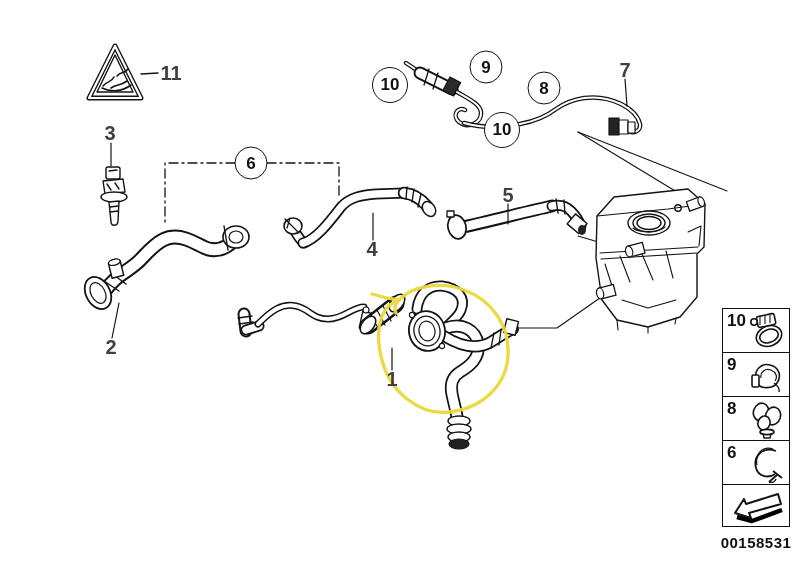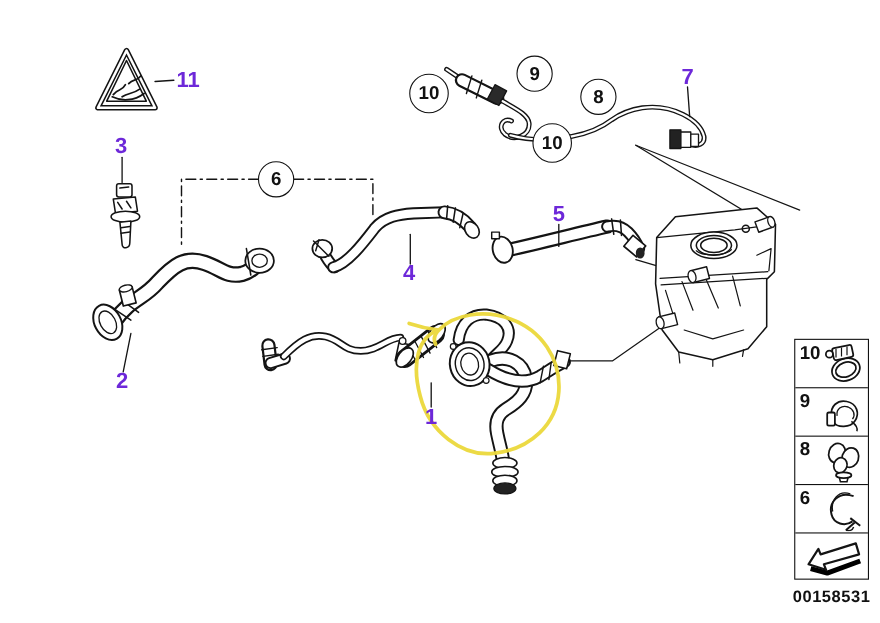--- a/index.html
+++ b/index.html
@@ -1,20 +1,20 @@
 <!DOCTYPE html>
 <html><head>
 <meta charset="utf-8">
 <style>
   html,body{margin:0;padding:0;background:#ffffff;}
   #stage{position:relative;width:800px;height:566px;background:#fff;overflow:hidden;
          font-family:"Liberation Sans",sans-serif;}
   #art{position:absolute;left:0;top:0;}
   .callout{position:absolute;transform:translate(-50%,-50%);font-weight:700;font-size:20px;
-           color:#6d28d9;line-height:1;cursor:default;}
+           color:#404040;line-height:1;cursor:default;}
   .callout-circled{position:absolute;transform:translate(-50%,-50%);width:31px;height:31px;
            border:1.7px solid #111;border-radius:50%;background:#fff;display:flex;
            align-items:center;justify-content:center;font-weight:700;font-size:17px;color:#111;}
   .callout-circled.big{width:34px;height:34px;}
   #legend{position:absolute;left:722px;top:308px;width:66px;border:1.6px solid #111;background:#fff;}
   .legend-cell{position:relative;height:43px;border-bottom:1.6px solid #111;}
   .legend-cell:last-child{border-bottom:none;height:41px;}
   .legend-num{position:absolute;left:4px;top:2px;font-weight:700;font-size:17px;color:#111;}
   .legend-icon{position:absolute;right:1px;top:2px;}
   #docnum{position:absolute;left:710px;top:534px;width:92px;text-align:center;

